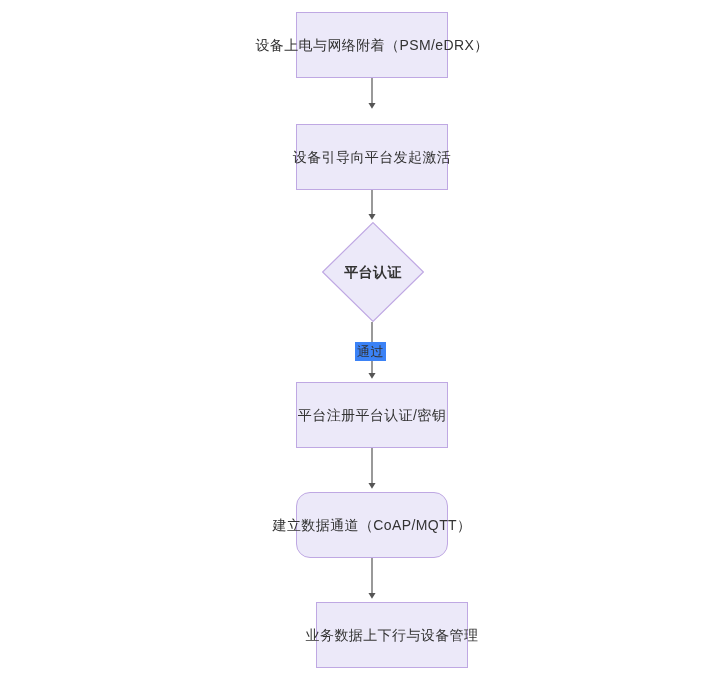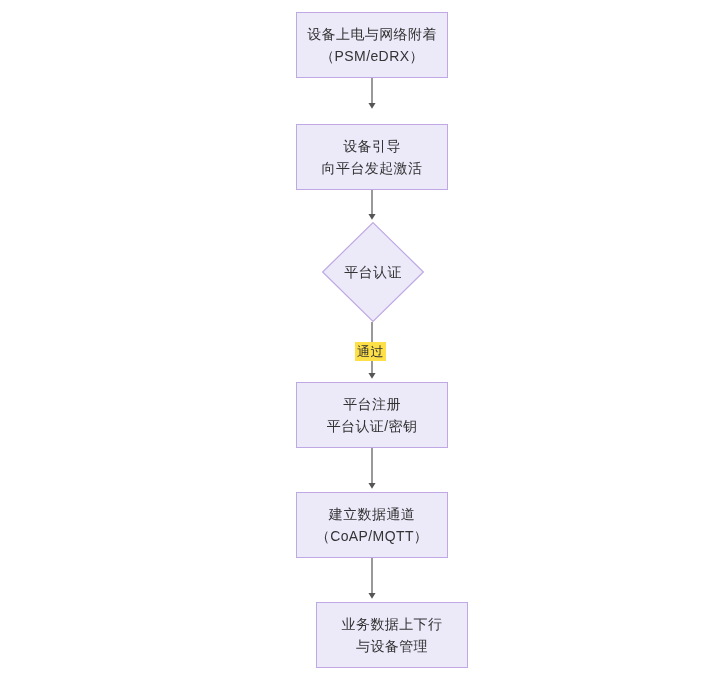--- a/index.html
+++ b/index.html
@@ -26,39 +26,39 @@
     width: 726px;
     height: 700px;
   }
   .node {
     position: absolute;
     box-sizing: border-box;
     background: #ece9f9;
     border: 1px solid #bfa8e3;
     color: #333333;
     display: flex;
-    flex-direction: column;
     align-items: center;
     justify-content: center;
     font-size: 14px;
     line-height: 22px;
     text-align: center;
     letter-spacing: 0.4px;
     z-index: 2;
   }
   .node-line {
     display: block;
     white-space: nowrap;
   }
   .decision-wrap {
     position: absolute;
     z-index: 2;
     display: flex;
     align-items: center;
     justify-content: center;
+    font-weight: bold;
   }
   .decision-shape {
     position: absolute;
     left: 0;
     top: 0;
     width: 100%;
     height: 100%;
   }
   .decision-label {
     position: relative;
@@ -66,21 +66,21 @@
     font-size: 14px;
     line-height: 22px;
     color: #333333;
     letter-spacing: 0.4px;
     text-align: center;
     white-space: nowrap;
   }
   .edge-label {
     position: absolute;
     z-index: 3;
-    background: #fde047;
+    background: #3b82f6;
     color: #333333;
     font-size: 13px;
     line-height: 17px;
     letter-spacing: 0.4px;
     padding: 1px 2px;
     white-space: nowrap;
     text-align: center;
   }
 </style>
 </head>
@@ -123,21 +123,21 @@
     <span class="decision-label">平台认证</span>
   </div>
 
   <div class="edge-label" style="left:355px; top:342px;">通过</div>
 
   <div class="node" style="left:296px; top:382px; width:152px; height:66px;">
     <span class="node-line">平台注册</span>
     <span class="node-line">平台认证/密钥</span>
   </div>
 
-  <div class="node" style="left:296px; top:492px; width:152px; height:66px;">
+  <div class="node" style="left:296px; top:492px; width:152px; height:66px;border-radius:14px;">
     <span class="node-line">建立数据通道</span>
     <span class="node-line">（CoAP/MQTT）</span>
   </div>
 
   <div class="node" style="left:296px; top:602px; width:152px; height:66px;margin-left:20px;">
     <span class="node-line">业务数据上下行</span>
     <span class="node-line">与设备管理</span>
   </div>
 
 </div>

